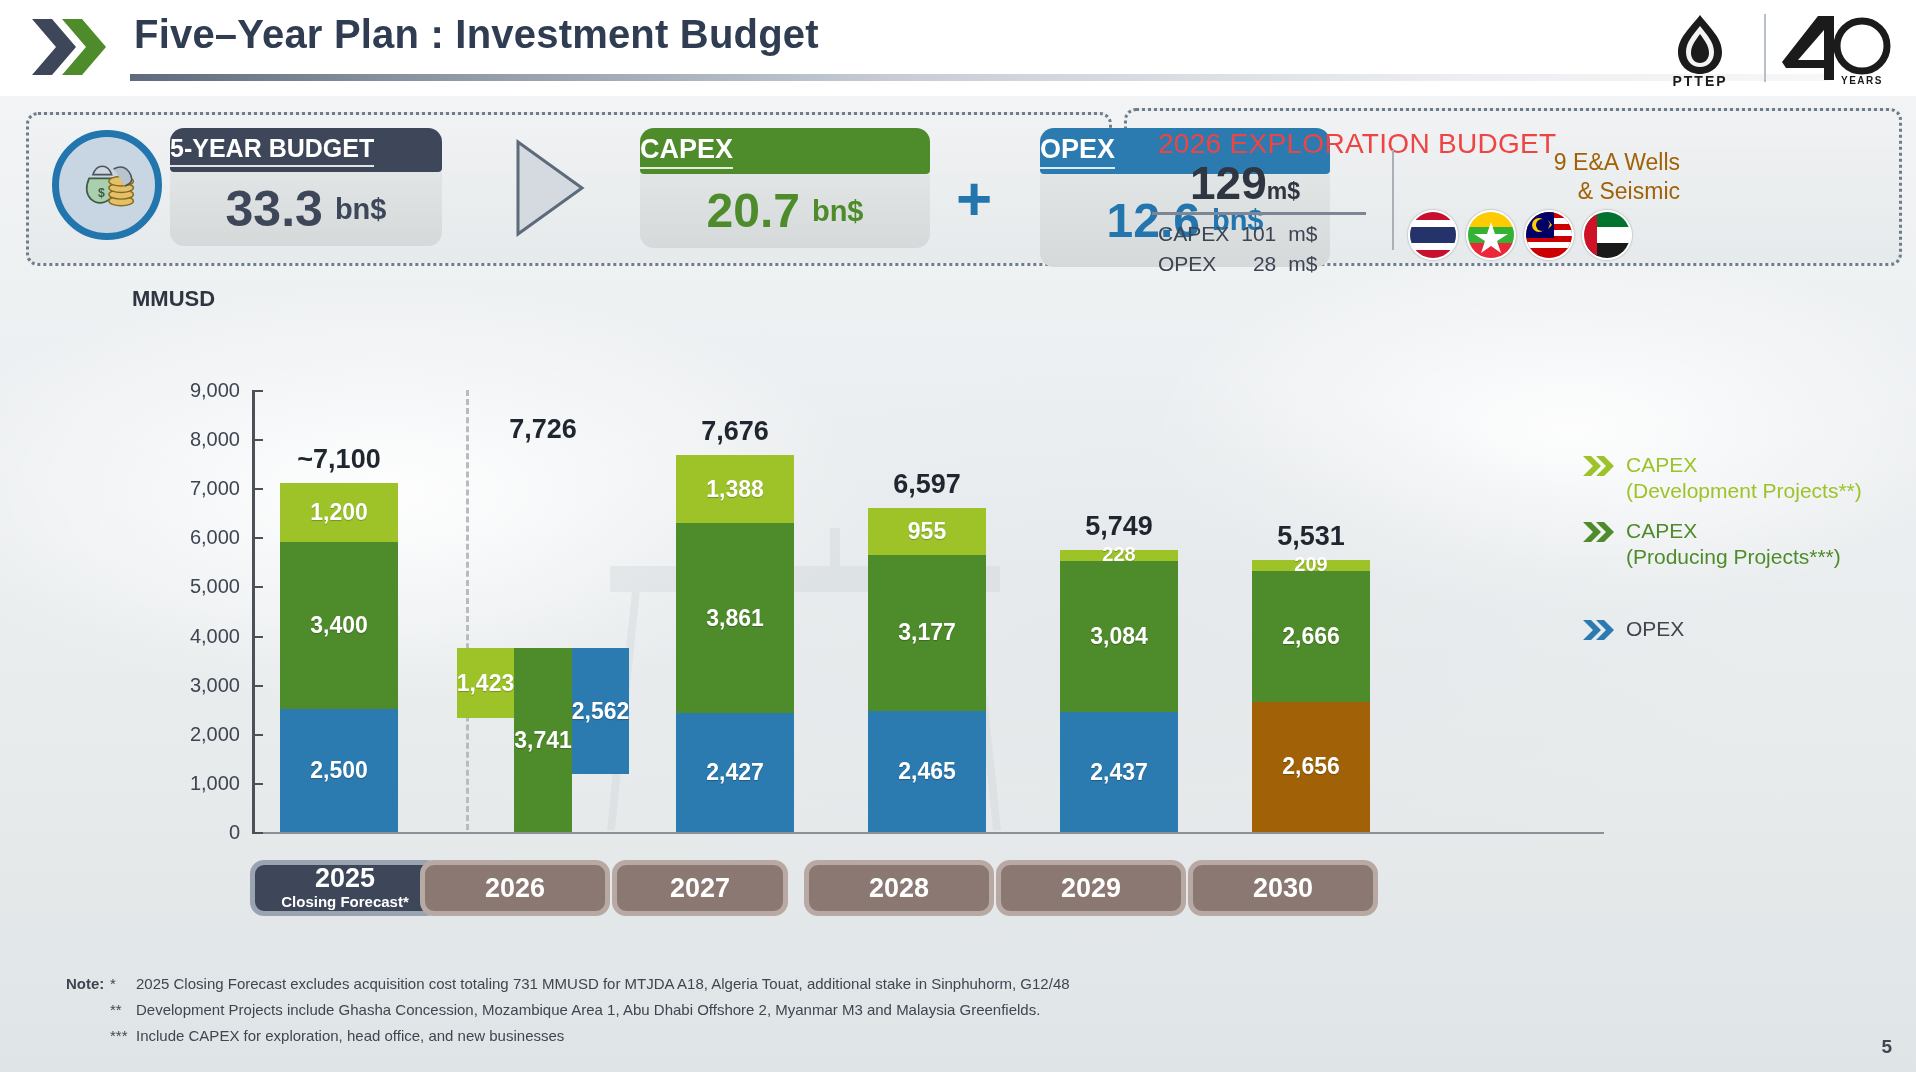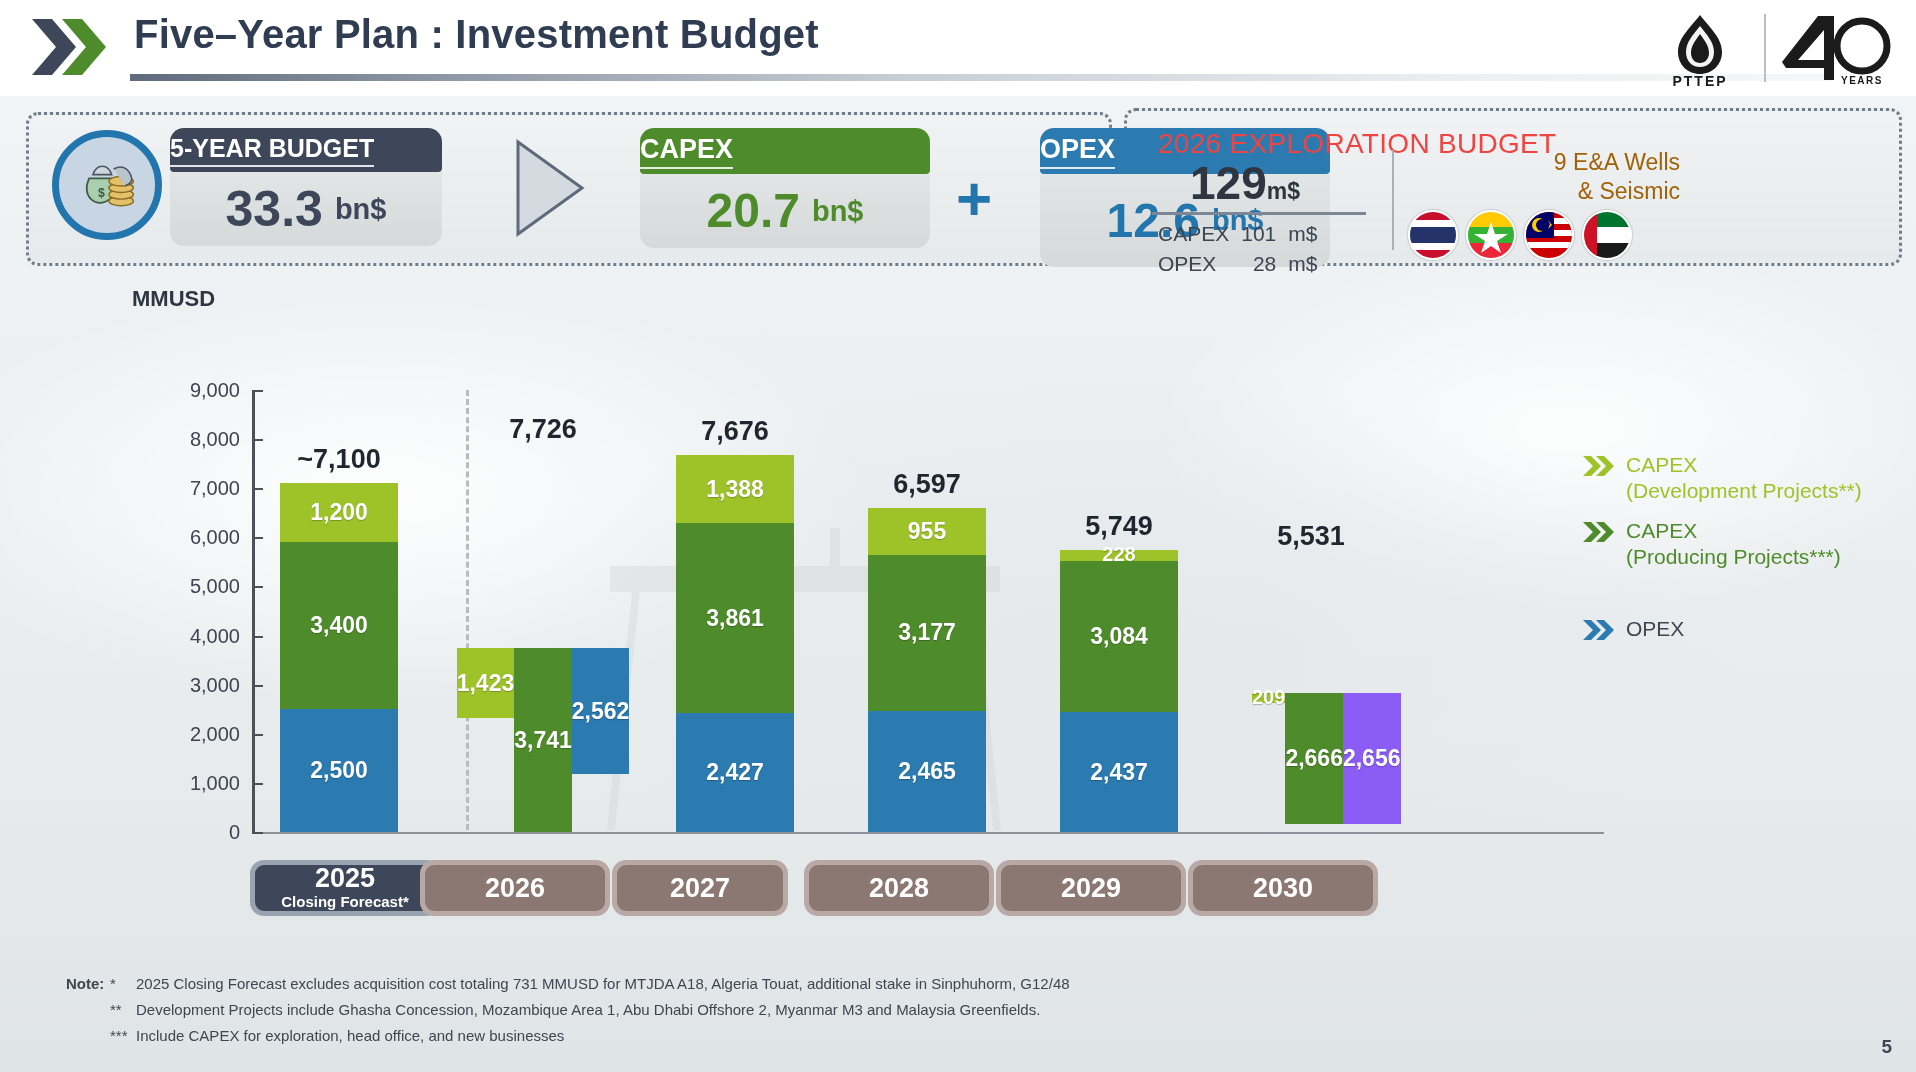--- a/index.html
+++ b/index.html
@@ -380,28 +380,28 @@
         <div class="seg prod" style="height: 151.459px; background: rgb(78, 139, 43);">
           <span>3,084</span>
         </div>
         <div class="seg opex" style="height: 119.684px; background: rgb(43, 122, 176);">
           <span>2,437</span>
         </div>
       </div>
       <div class="total" style="bottom: 290.34px;">5,749</div>
     </div>
     <div class="bar" style="left: 1252px; top: 390px; height: 442px; width: 118px;">
-      <div style="position: absolute; bottom: 8px; width: 100%; display: flex; ">
+      <div style="position: absolute; bottom: 0px; width: 100%; display: flex; flex-direction: column; justify-content: flex-end;">
         <div class="seg dev" style="height: 10.2642px; background: rgb(157, 195, 41);">
           <span style="font-size: 20px; margin-top: -2px;">209</span>
         </div>
         <div class="seg prod" style="height: 130.93px; background: rgb(78, 139, 43);">
           <span>2,666</span>
         </div>
-        <div class="seg opex" style="height: 130.439px; background: #8b5cf6;">
+        <div class="seg opex" style="height: 130.439px; background: #a16207;">
           <span>2,656</span>
         </div>
       </div>
       <div class="total" style="bottom: 279.634px;">5,531</div>
     </div>
   </div>
 <div id="pills">
     <div class="pill fc" style="left: 250px; width: 190px; top: 860px;">
       <div class="y">2025</div>
       <div class="s">Closing Forecast*</div>

